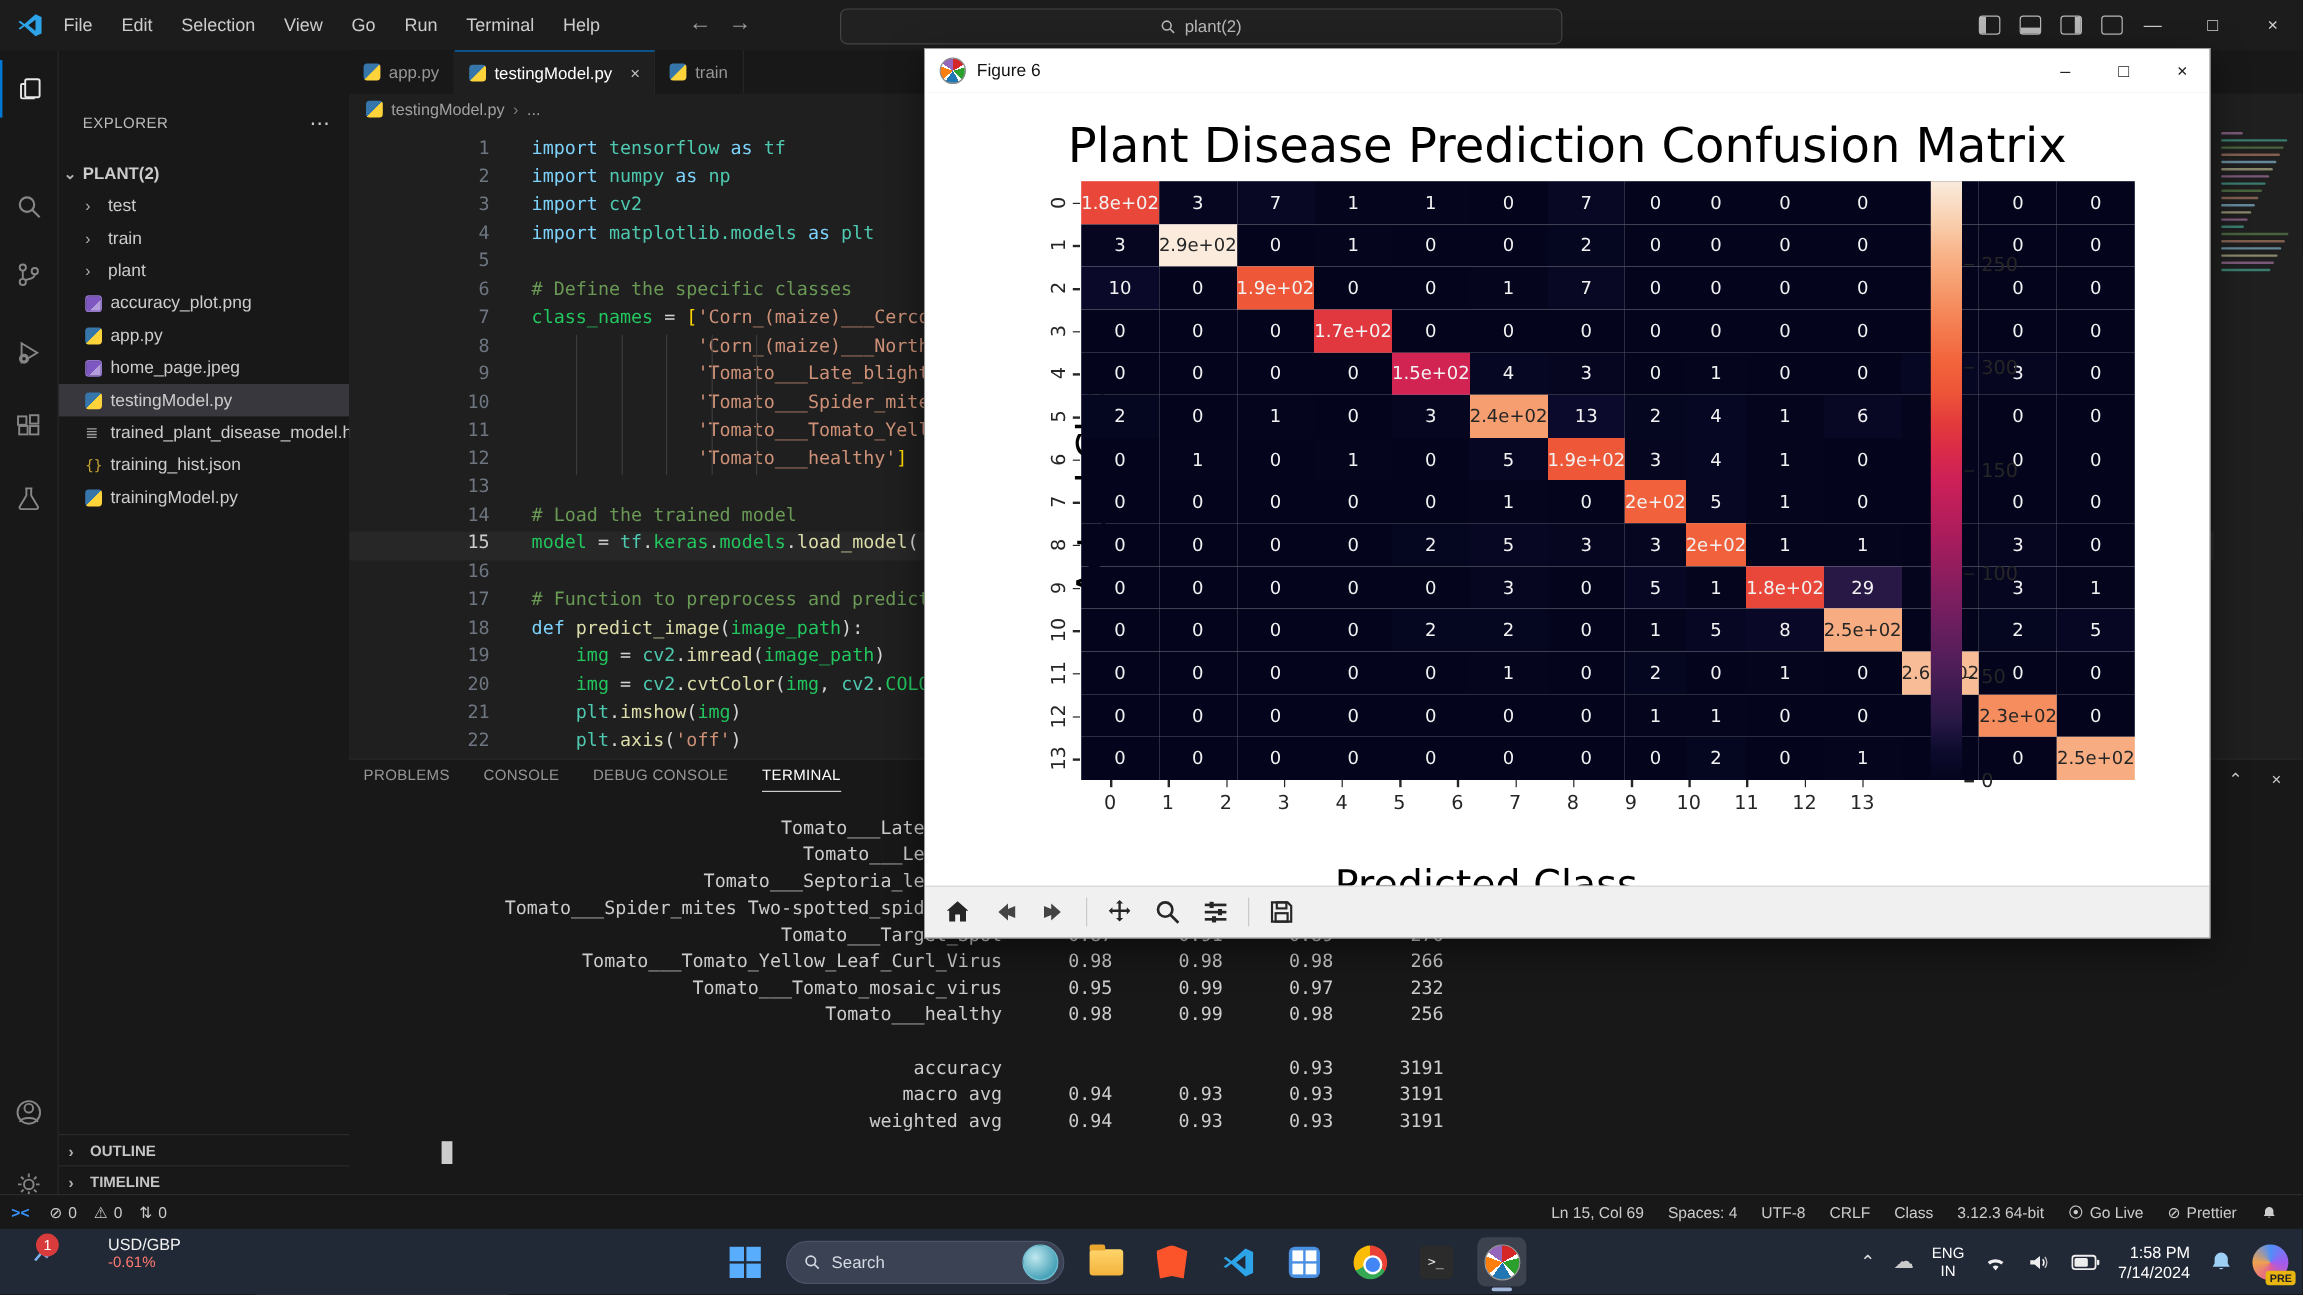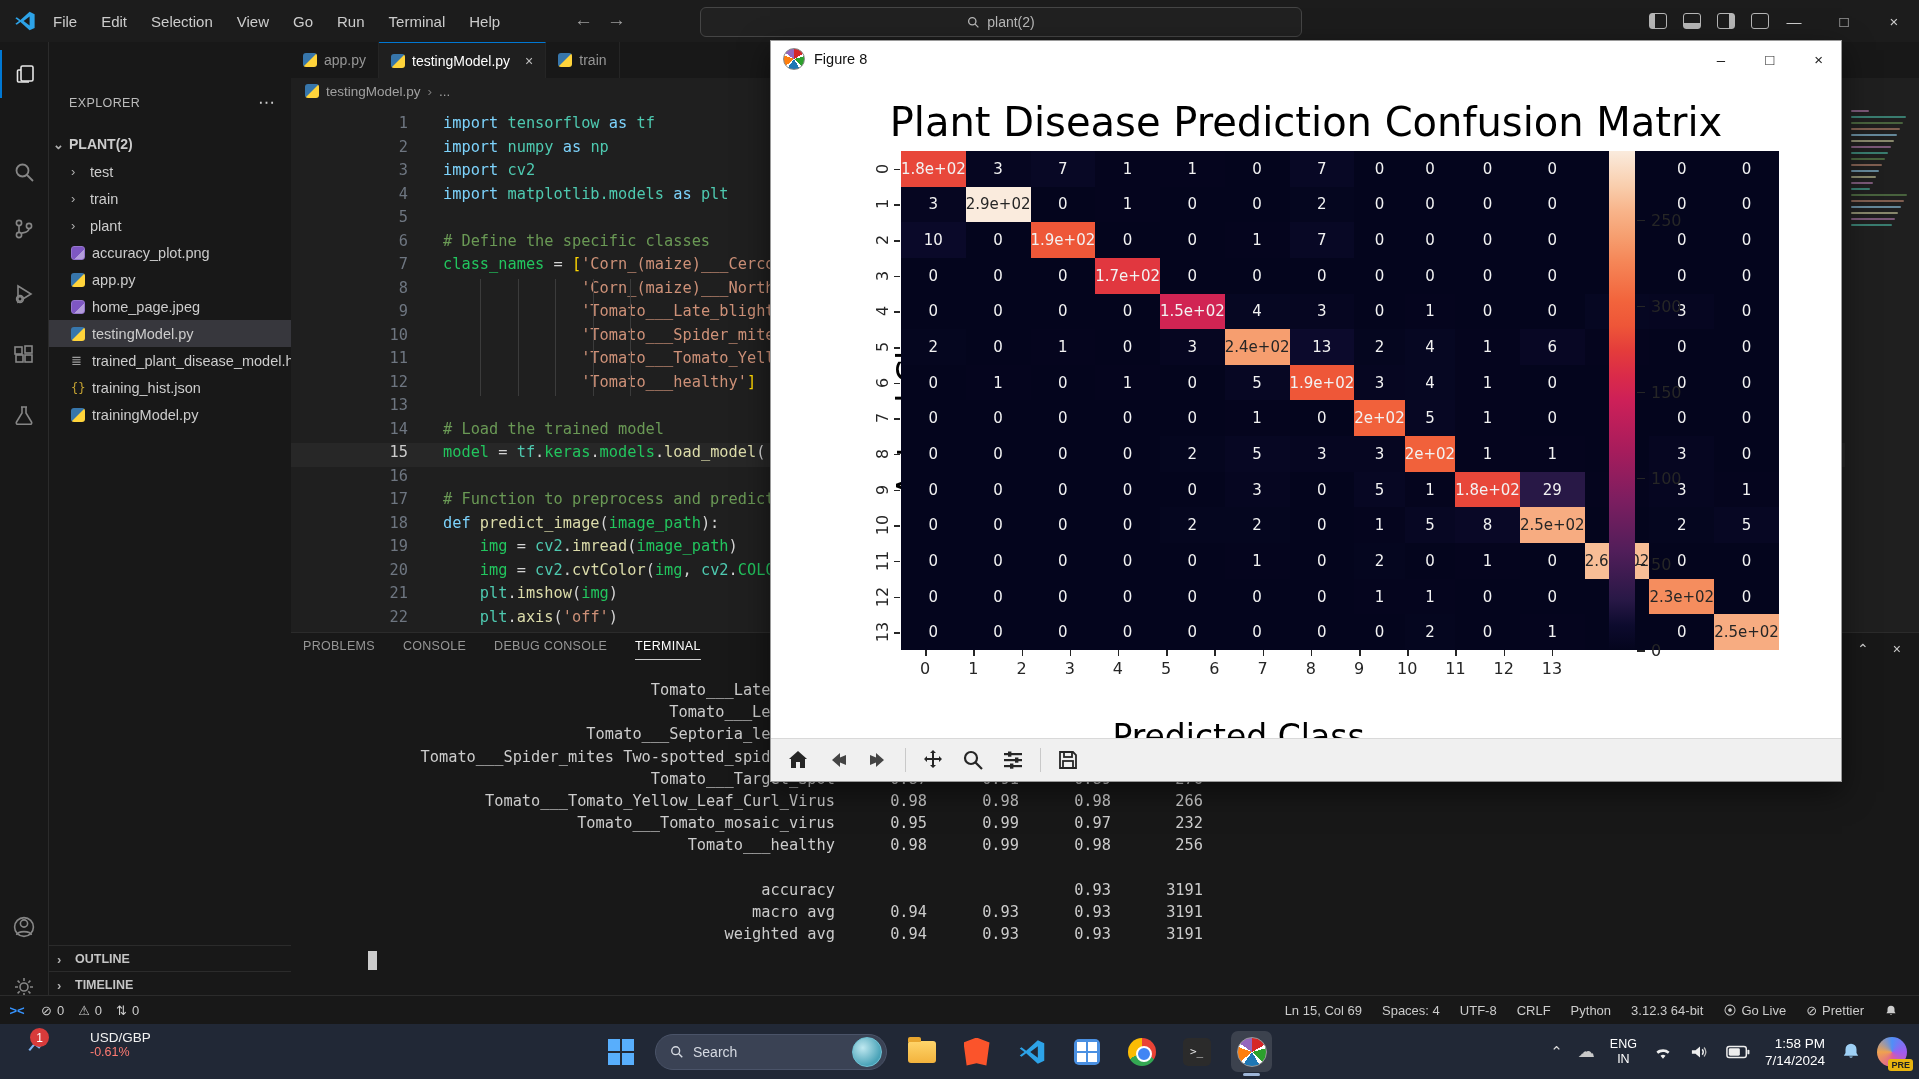--- a/index.html
+++ b/index.html
@@ -400,21 +400,21 @@
         <span class="st-item">
           <span>Spaces: 4</span>
         </span>
         <span class="st-item">
           <span>UTF-8</span>
         </span>
         <span class="st-item">
           <span>CRLF</span>
         </span>
         <span class="st-item">
-          <span>Python</span>
+          <span>Class</span>
         </span>
         <span class="st-item">
           <span>3.12.3 64-bit</span>
         </span>
         <span class="st-item">
           <span>⦿</span>
           <span>Go Live</span>
         </span>
         <span class="st-item">
           <span>⊘</span>
@@ -424,21 +424,21 @@
           <svg width="14" height="14" viewBox="0 0 24 24">
             <path d="M12 3a6 6 0 0 0-6 6v4l-1.8 3h15.6L18 13V9a6 6 0 0 0-6-6zm-2 14a2.2 2.2 0 0 0 4 0z" fill="#cccccc"></path>
           </svg>
         </span>
       </div>
   </div>
 
   <div id="figwin" class="abs">
     <div id="fig-titlebar">
       <div id="fig-icon"></div>
-      <span id="fig-title">Figure 8</span>
+      <span id="fig-title">Figure 6</span>
       <div id="fig-btns">
           <span>–</span>
           <span>□</span>
           <span>×</span>
         </div>
     </div>
     <div id="fig-canvas">
       <div id="chart-title">Plant Disease Prediction Confusion Matrix</div>
       <div id="ylabel">Actual Class</div>
       <div id="heatmap">

